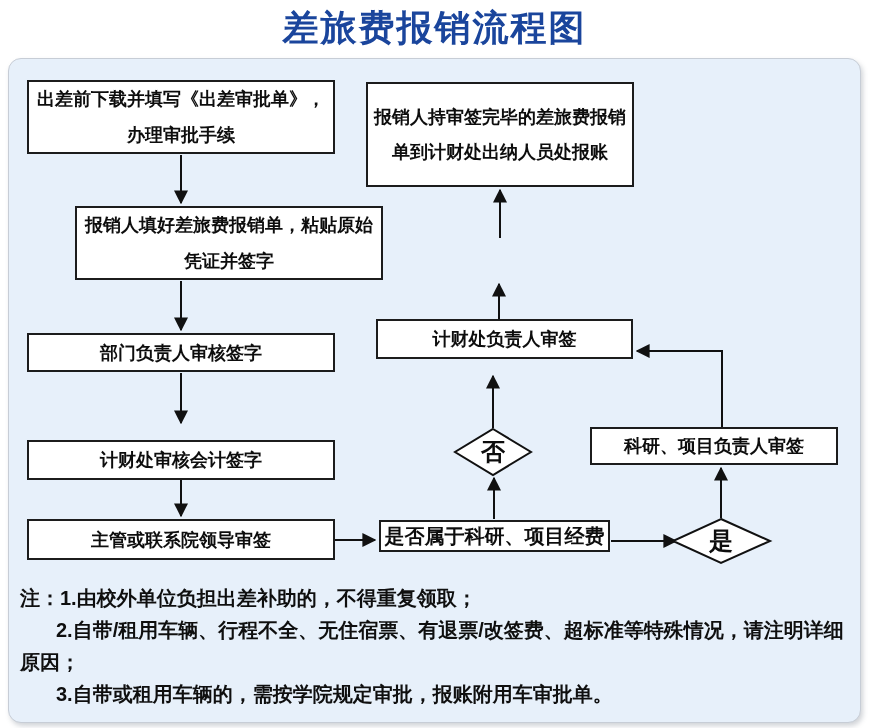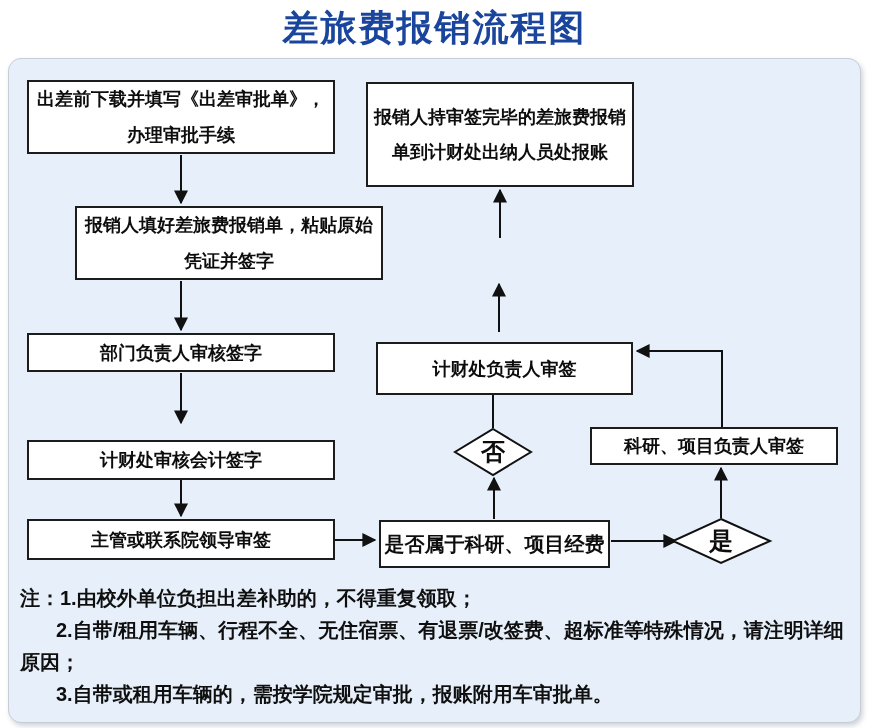--- a/index.html
+++ b/index.html
@@ -15,22 +15,22 @@
     display:flex;align-items:center;justify-content:center;text-align:center;
     font-size:18px;font-weight:bold;color:#0d0d0d;box-sizing:border-box;padding:0 6px;}
   .oneline{white-space:nowrap;}
   .b1{left:27px;top:80px;width:308px;height:74px;line-height:36px;}
   .b2{left:27px;top:206px;width:308px;height:74px;line-height:36px;margin-left:48px;}
   .b3{left:27px;top:333px;width:308px;height:39px;}
   .b4{left:27px;top:426px;width:308px;height:40px;margin-top:14px;}
   .b5{left:27px;top:519px;width:308px;height:41px;}
   .b6{left:366px;top:82px;width:268px;height:105px;line-height:35px;}
   .b7{left:376px;top:239px;width:256px;height:42px;}
-  .b8{left:376px;top:342px;width:257px;height:53px;}
-  .b9{left:379px;top:520px;width:231px;height:48px;font-size:20px;}
+  .b8{left:376px;top:319px;width:257px;height:40px;}
+  .b9{left:379px;top:520px;width:231px;height:32px;font-size:20px;}
   .b10{left:590px;top:427px;width:248px;height:38px;font-size:18px;}
   .dlabel{position:absolute;width:44px;height:30px;display:flex;align-items:center;
     justify-content:center;font-size:24px;font-weight:bold;color:#0d0d0d;}
   .dlabel.no{left:471px;top:437px;}
   .dlabel.yes{left:699px;top:526px;}
   .notes{position:absolute;left:20px;top:582px;width:832px;color:#0f0f0f;
     font-size:20px;font-weight:bold;line-height:32px;}
   .note-line{white-space:nowrap;}
   .note-indent{padding-left:36px;}
 </style>

